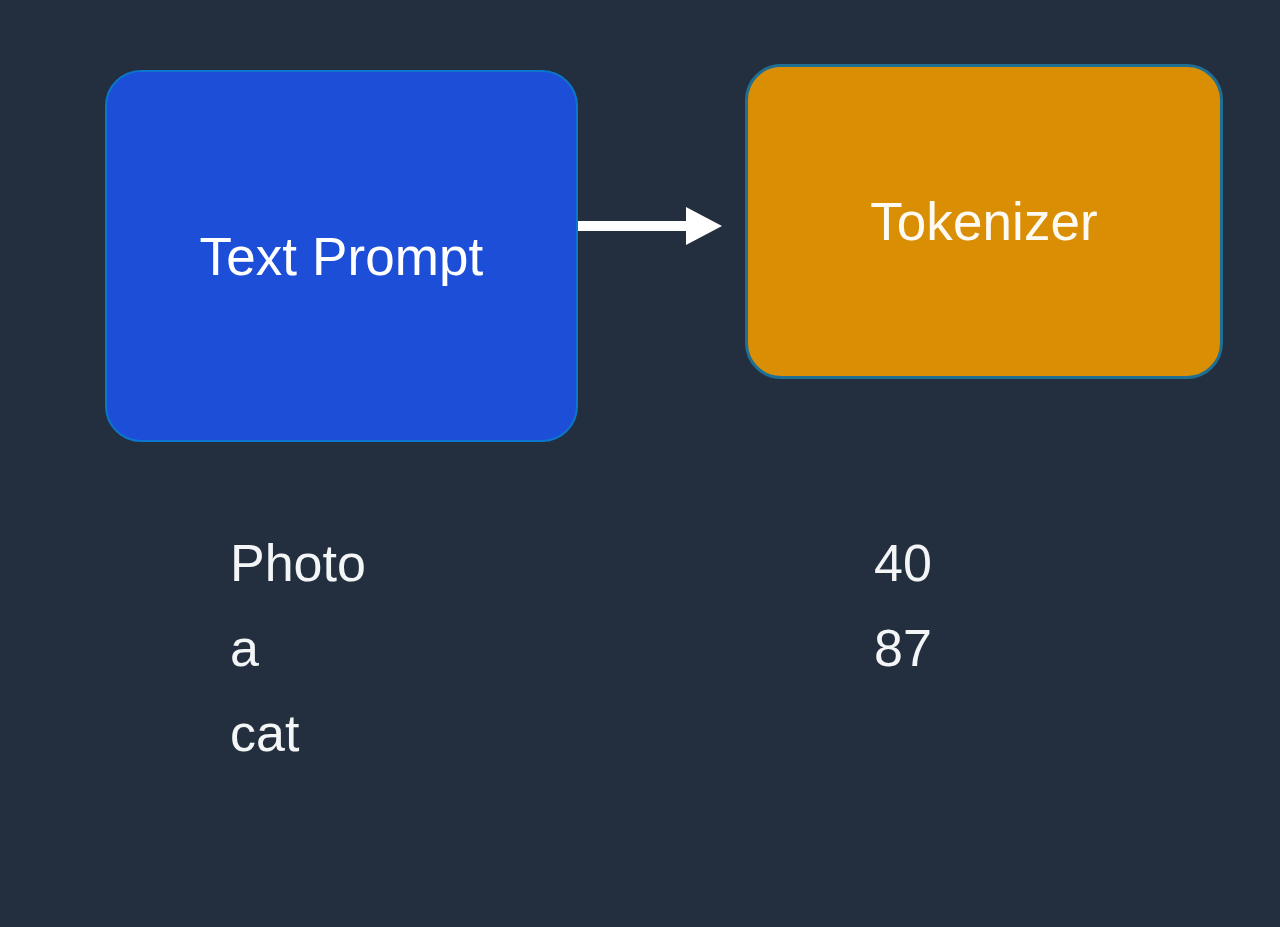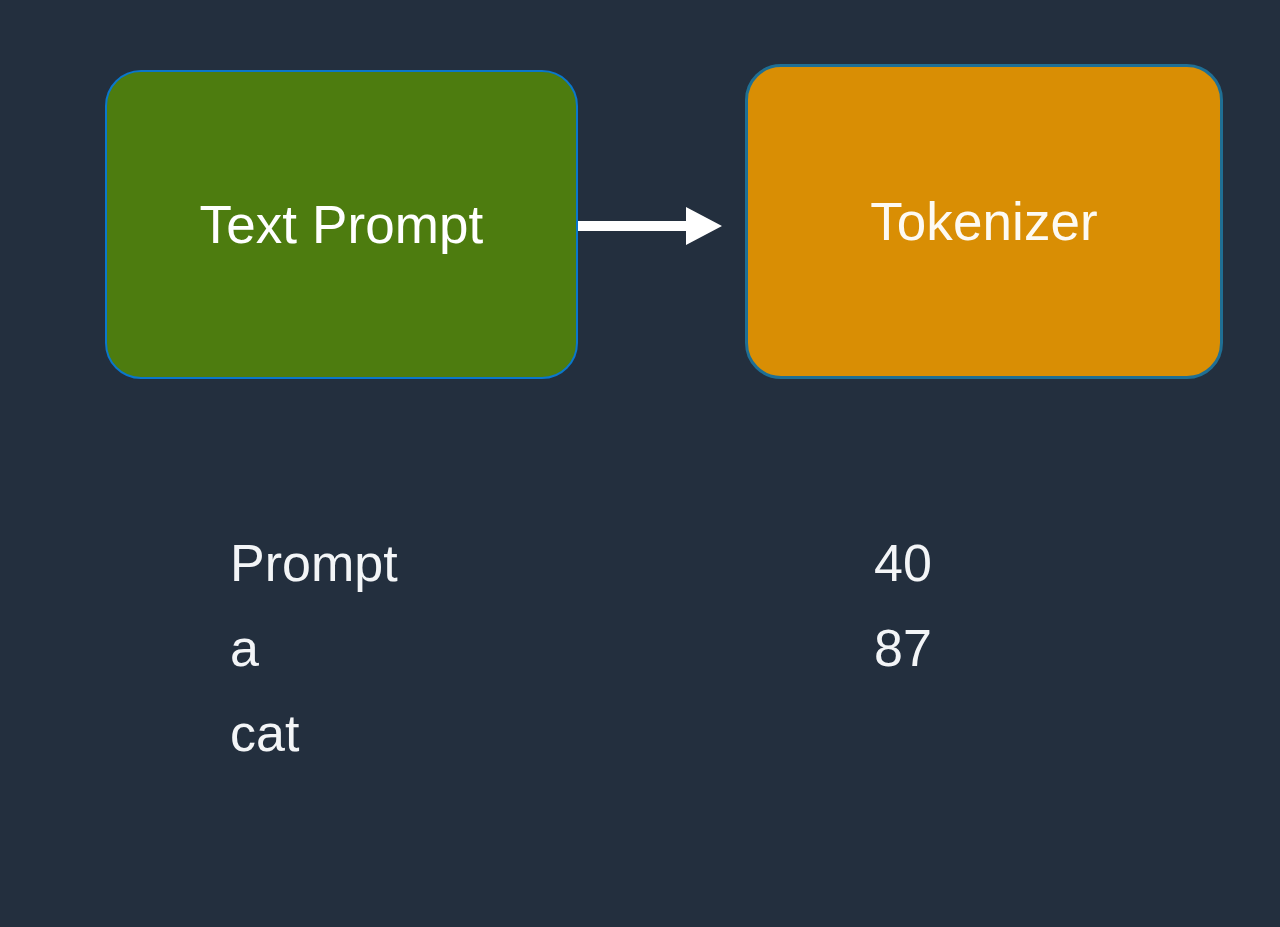--- a/index.html
+++ b/index.html
@@ -37,22 +37,22 @@
     font-weight: 400;
     letter-spacing: 0.1px;
     line-height: 1;
     white-space: nowrap;
   }
 
   .node-input {
     left: 105px;
     top: 70px;
     width: 473px;
-    height: 309px;
-    background: #4d7c0f;
+    height: 372px;
+    background: #1d4ed8;
     border: 2px solid #0a77cc;
   }
 
   .node-tokenizer {
     left: 745px;
     top: 64px;
     width: 478px;
     height: 315px;
     background: #d98e04;
     border: 3px solid #1f6f94;
@@ -110,21 +110,21 @@
     </svg>
   </div>
 
   <div class="node node-tokenizer">
     <span>Tokenizer</span>
   </div>
 
   <div class="token-table">
 
     <div class="token-row">
-      <span class="token-word">Prompt</span>
+      <span class="token-word">Photo</span>
       <span class="token-id">40</span>
     </div>
 
 
     <div class="token-row">
       <span class="token-word">a</span>
       <span class="token-id">87</span>
     </div>
 
     <div class="token-row">

